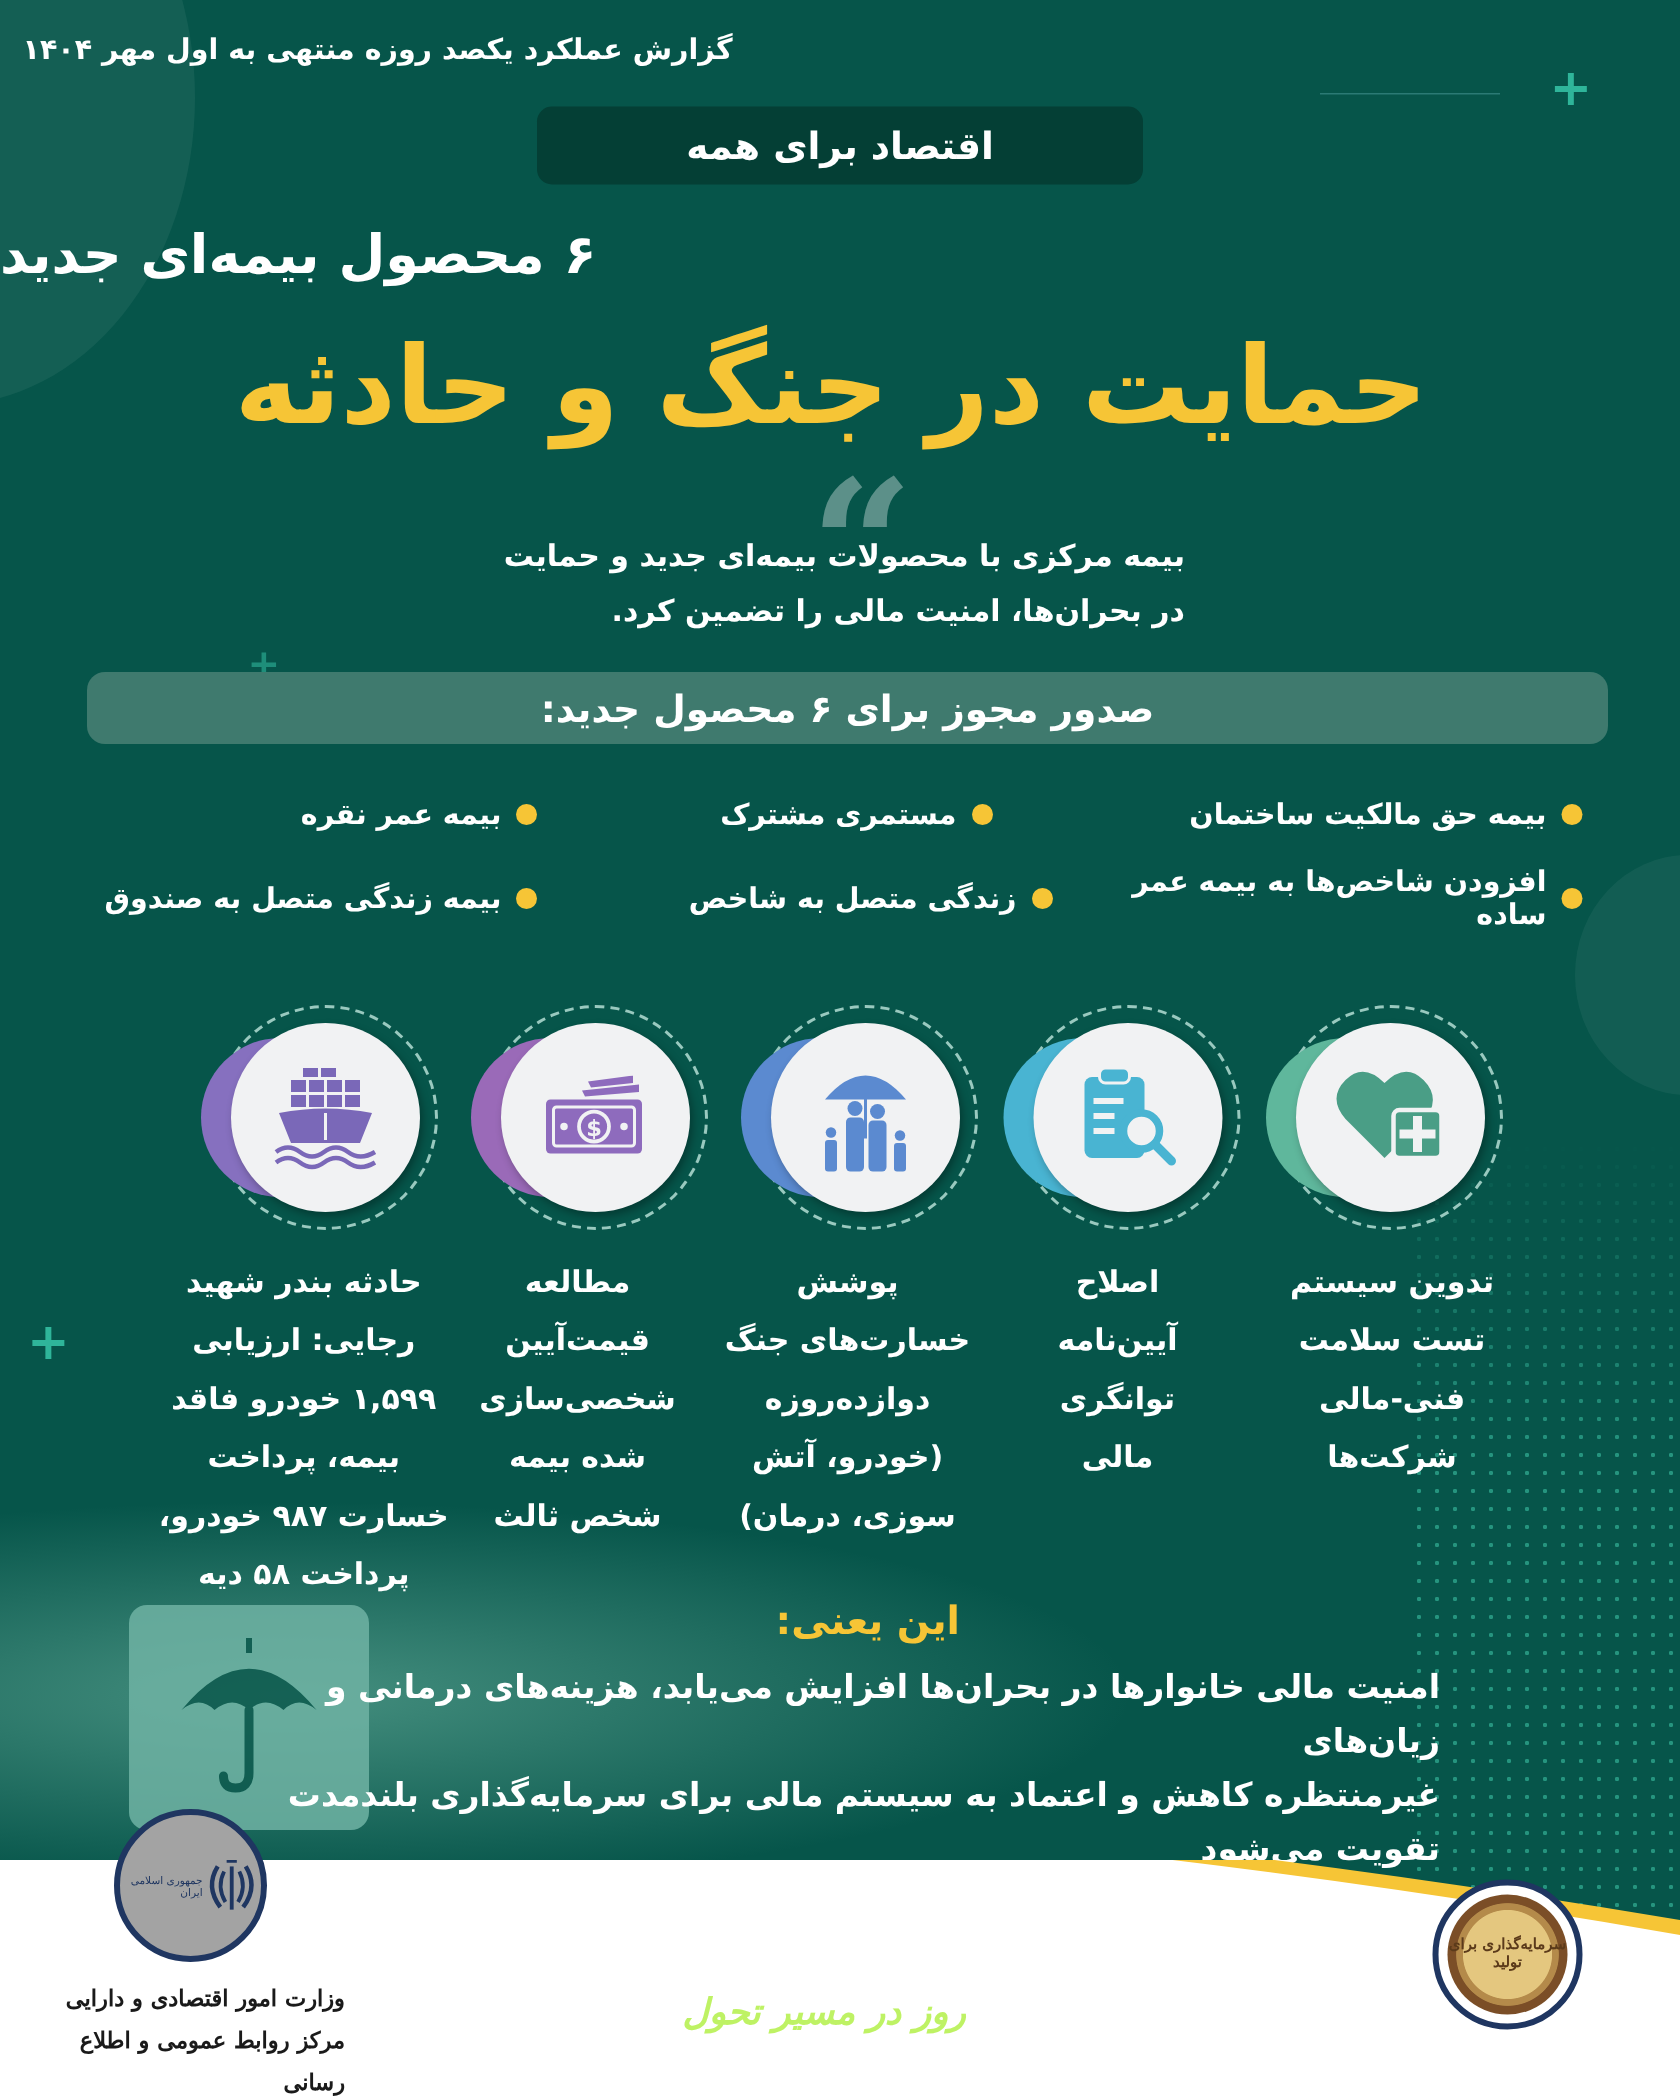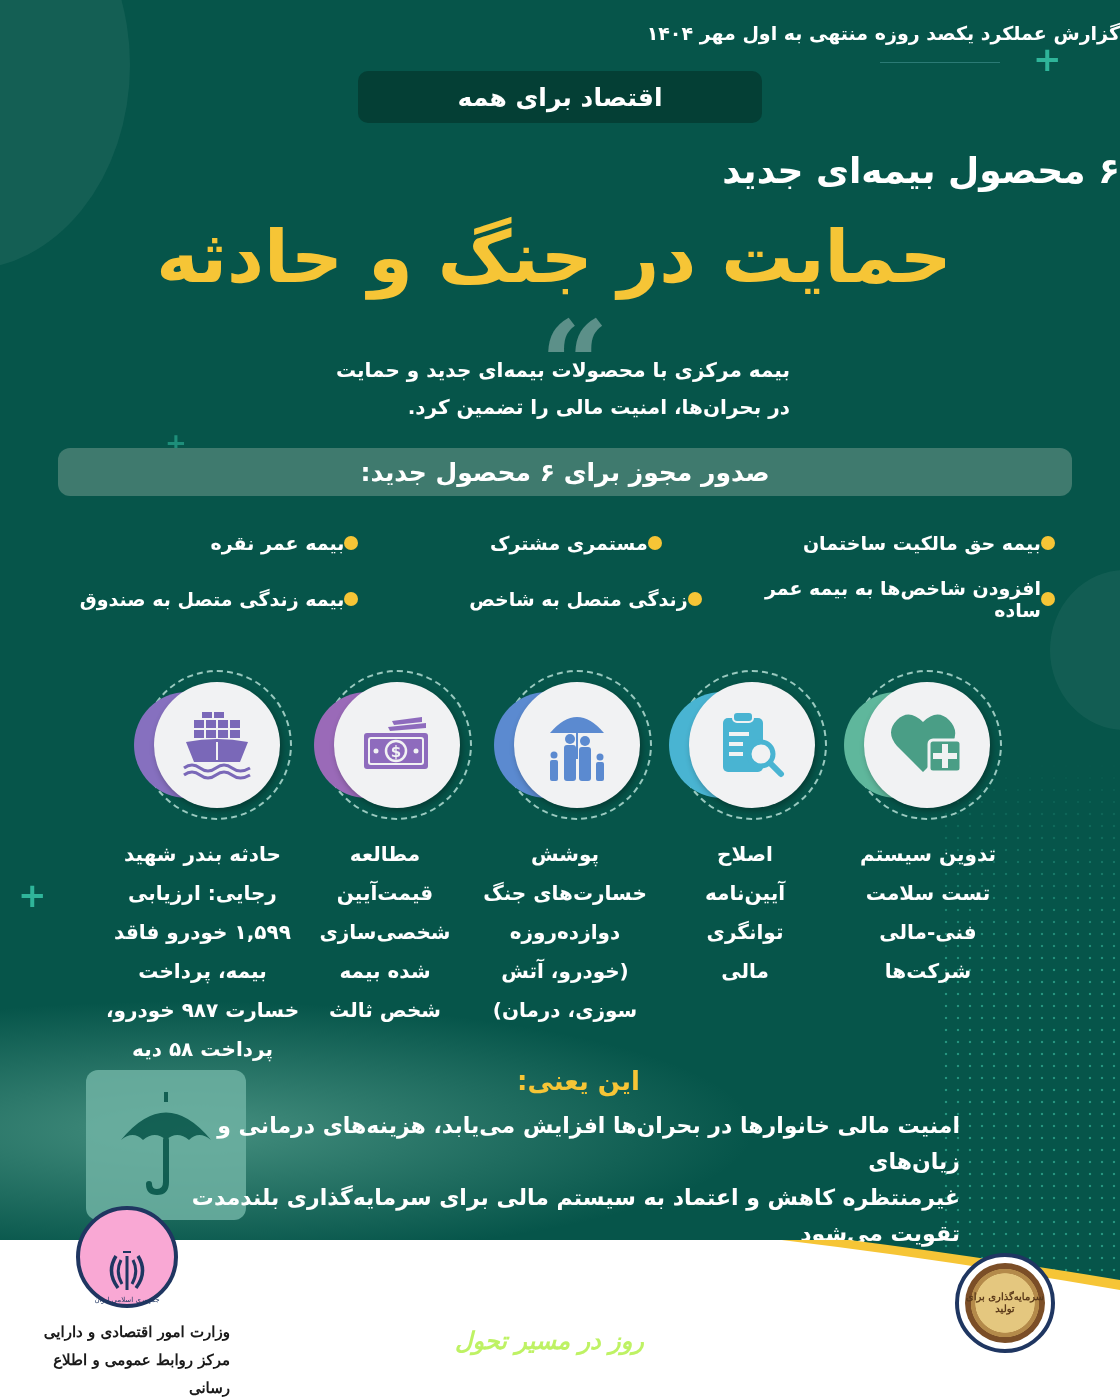--- a/index.html
+++ b/index.html
@@ -38,31 +38,31 @@
     display: flex; align-items: center; justify-content: center;
   }
   .plus {
     position: absolute; color: #2fb59a; font-size: 34px; font-weight: bold; line-height: 1;
   }
   .deco-line {
     position: absolute; left: 880px; top: 62px; width: 120px; height: 30px;
     border-top: 1px solid rgba(80,160,160,0.5);
   }
   .top-subtitle {
-    position: absolute; top: 22px; left: 15px; right: 0; text-align: right;
+    position: absolute; top: 22px; left: 15px; right: 0; text-align: left;
     font-size: 19px; font-weight: bold;
   }
   .tag-box {
     position: absolute; top: 71px; left: 358px; width: 404px; height: 52px;
     background: #043f35; border-radius: 10px;
     display: flex; align-items: center; justify-content: center;
     font-size: 25px; font-weight: bold;
   }
   .headline-small {
-    position: absolute; top: 150px; left: 0; right: 0; text-align: right;
+    position: absolute; top: 150px; left: 0; right: 0; text-align: left;
     font-size: 36px; font-weight: bold;
   }
   .headline-big {
     position: absolute; top: 215px; left: 0; right: 12px; text-align: center;
     font-size: 72px; font-weight: bold; color: #f6c536;
   }
   .quote-mark {
     position: absolute; top: 305px; left: 540px; font-size: 120px; color: rgba(255,255,255,0.35);
     font-family: "DejaVu Serif", serif; font-weight: bold; line-height: 1;
   }
@@ -75,21 +75,21 @@
     background: #3f7a6e; border-radius: 12px;
     display: flex; align-items: center; justify-content: center;
     font-size: 25px; font-weight: bold;
   }
   .products {
     position: absolute; top: 530px; left: 55px; width: 1000px;
     display: grid; grid-template-columns: 1fr 1fr 1fr; row-gap: 30px;
     direction: rtl;
   }
   .product {
-    display: flex; align-items: center; font-size: 19px; font-weight: bold;
+    display: flex; align-items: center; gap: 10px; font-size: 19px; font-weight: bold;
     height: 26px;
   }
   .bullet { width: 14px; height: 14px; border-radius: 50%; background: #f6c536; flex: none; }
   .icons-row {
     position: absolute; top: 670px; left: 120px; width: 890px; height: 150px;
   }
   .icon-wrap {
     position: absolute; top: 0; width: 160px; height: 150px;
   }
   .dash-ring {
@@ -121,22 +121,22 @@
   .means-text {
     position: absolute; top: 1108px; left: 170px; width: 790px; text-align: right;
     font-size: 22px; font-weight: bold; line-height: 36px;
   }
   .footer {
     position: absolute; left: 0; top: 1240px; width: 1120px; height: 160px;
   }
   .footer svg { position: absolute; left: 0; top: 0; }
   .emblem {
     position: absolute; left: 76px; top: 1206px; width: 102px; height: 102px; border-radius: 50%;
-    background: #f9a8d4; border: 4px solid #1f3661;
-    display: flex; flex-direction: column; align-items: center; justify-content: flex-end;
+    background: #a3a3a3; border: 4px solid #1f3661;
+    display: flex; flex-direction: row; align-items: center; justify-content: space-between;
   }
   .emblem-caption { font-size: 7px; color: #1f3661; direction: rtl; margin-top: 2px; }
   .ministry {
     position: absolute; left: 40px; top: 1318px; width: 190px; text-align: right;
     color: #1a1a1a; font-family: "DejaVu Serif", serif; font-size: 15px; line-height: 28px; font-weight: bold;
   }
   .hundred {
     position: absolute; left: 455px; top: 1270px; width: 210px; height: 120px;
   }
   .hundred-num {

